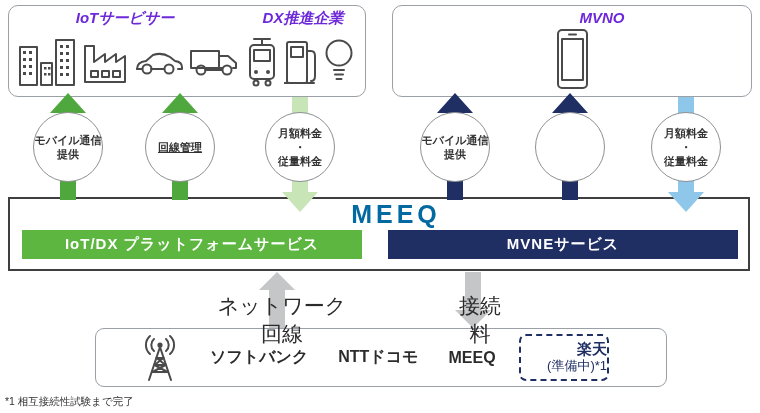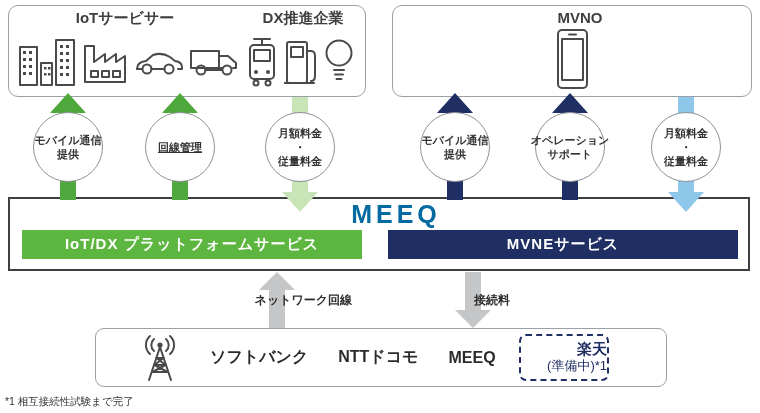--- a/index.html
+++ b/index.html
@@ -1,20 +1,20 @@
 <!DOCTYPE html>
 <html><head>
 <meta charset="utf-8">
 <style>
   html,body{margin:0;padding:0;background:#fff;}
   #stage{position:relative;width:760px;height:413px;background:#fff;
          font-family:"Liberation Sans","DejaVu Sans",sans-serif;color:#333;overflow:hidden;}
   .abs{position:absolute;}
   .rbox{position:absolute;background:#fff;border:1.5px solid #9aa0a6;border-radius:10px;box-sizing:border-box;z-index:0;}
-  .boxtitle{position:absolute;font-size:15px;font-weight:bold;color:#404040;text-align:center;z-index:1;}
+  .boxtitle{position:absolute;font-size:15px;font-weight:bold;color:#6d28d9;text-align:center;z-index:1;font-style:italic;}
   .iconrow{position:absolute;display:flex;align-items:center;justify-content:space-between;z-index:1;}
   .icon svg{display:block;}
   .flow-arrow{position:absolute;z-index:2;}
   .arrow-g{fill:#4fa83d;}
   .arrow-lg{fill:#c8e5b8;}
   .arrow-n{fill:#1f2e63;}
   .arrow-lb{fill:#8ec7e9;}
   .arrow-gray{fill:#c5c6c8;}
   .circle{position:absolute;width:70px;height:70px;border-radius:50%;background:#fff;
           border:1.5px solid #8d9093;box-sizing:border-box;top:112px;z-index:3;}
@@ -22,22 +22,22 @@
               justify-content:center;text-align:center;font-size:11px;font-weight:bold;line-height:1.3;
               white-space:pre-line;z-index:4;color:#333;}
   #meeq-box{position:absolute;left:8px;top:197px;width:742px;height:74px;background:#fff;
             border:2px solid #3f3f3f;box-sizing:border-box;z-index:0;}
   #meeq-logo{position:absolute;left:16px;top:200px;width:760px;text-align:center;font-size:25px;
              font-weight:bold;letter-spacing:4px;color:#0369a1;z-index:1;}
   .svc-bar{position:absolute;top:230px;height:29px;display:flex;align-items:center;justify-content:center;
            color:#fff;font-size:15px;font-weight:bold;letter-spacing:1px;z-index:1;}
   #svc-green{left:22px;width:340px;background:#5cb63f;}
   #svc-navy{left:388px;width:350px;background:#1f2e63;}
-  .lower-label{position:absolute;top:292px;font-size:12px;font-weight:bold;color:#2b2b2b;
-               text-align:right;z-index:4;}
+  .lower-label{position:absolute;top:292px;font-size:21px;font-weight:normal;color:#2b2b2b;
+               text-align:center;z-index:4;}
   #carrier-box{position:absolute;left:95px;top:328px;width:572px;height:59px;background:#fff;
                border:1.5px solid #9aa0a6;border-radius:9px;box-sizing:border-box;z-index:0;}
   #carrier-names{position:absolute;left:210px;top:328px;height:59px;display:flex;align-items:center;
                  gap:30px;font-size:16px;font-weight:bold;color:#2b2b2b;z-index:1;}
   #planned-box{position:absolute;left:519px;top:334px;width:90px;height:47px;border:2px dashed #1f2e63;
                border-radius:7px;box-sizing:border-box;display:flex;flex-direction:column;align-items:flex-end;
                justify-content:center;color:#1f2e63;z-index:1;}
   #planned-name{font-size:15px;font-weight:bold;line-height:1.1;}
   #planned-note{font-size:13px;font-weight:normal;line-height:1.2;}
   #footnote{position:absolute;left:5px;top:395px;font-size:10.5px;color:#333;z-index:1;}
@@ -135,21 +135,21 @@
     </span>
     <span class="icon">
       <svg width="30" height="50" viewBox="0 0 30 50">
         <circle class="stroke-ic" cx="15" cy="16" r="12.5"></circle>
         <path class="stroke-ic" d="M10 33 h10 M11 37.5 h8 M12.5 42 h5"></path>
       </svg>
     </span>
   </div>
 
   <div class="rbox" style="left:392px;top:5px;width:360px;height:92px;"></div>
-  <div class="boxtitle" style="left:530px;top:9px;width:100px;">MVNO</div>
+  <div class="boxtitle" style="left:552px;top:9px;width:100px;">MVNO</div>
   <span class="icon abs" style="left:556px;top:28px;z-index:1;">
     <svg width="33" height="62" viewBox="0 0 33 62">
       <rect class="stroke-ic" x="2" y="2" width="29" height="58" rx="4"></rect>
       <rect class="stroke-ic" x="6" y="11" width="21" height="41" stroke-width="1.6"></rect>
       <path class="stroke-ic" d="M13 6.5 h7" stroke-width="1.6"></path>
     </svg>
   </span>
 
   <svg class="flow-arrow" style="left:50px;top:93px;" width="36" height="107">
     <polygon class="arrow-g" points="18,0 36,20 26,20 26,107 10,107 10,20 0,20"></polygon>
@@ -176,22 +176,20 @@
     <polygon class="arrow-n" points="18,0 36,20 26,20 26,107 10,107 10,20 0,20"></polygon>
   </svg>
   <div class="circle" style="left:420px;"></div>
   <div class="flow-label" style="left:405px;">モバイル通信
 提供</div>
 
   <svg class="flow-arrow" style="left:552px;top:93px;" width="36" height="107">
     <polygon class="arrow-n" points="18,0 36,20 26,20 26,107 10,107 10,20 0,20"></polygon>
   </svg>
   <div class="circle" style="left:535px;"></div>
-  <div class="flow-label" style="left:520px;">オペレーション
-サポート</div>
 
   <svg class="flow-arrow" style="left:668px;top:97px;" width="36" height="115">
     <polygon class="arrow-lb" points="10,0 26,0 26,95 36,95 18,115 0,95 10,95"></polygon>
   </svg>
   <div class="circle" style="left:651px;"></div>
   <div class="flow-label" style="left:636px;">月額料金
 ・
 従量料金</div>
 
   <div id="meeq-box"></div>

